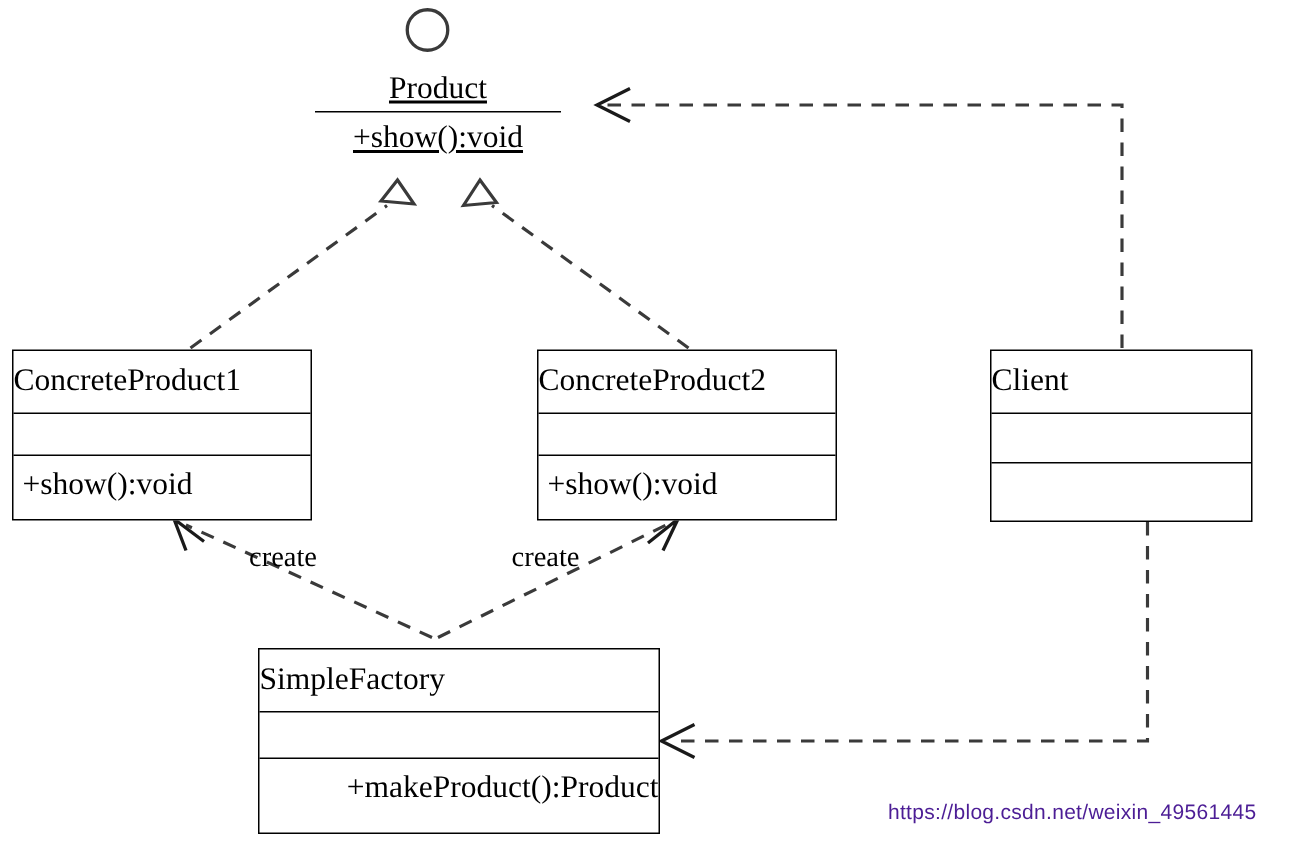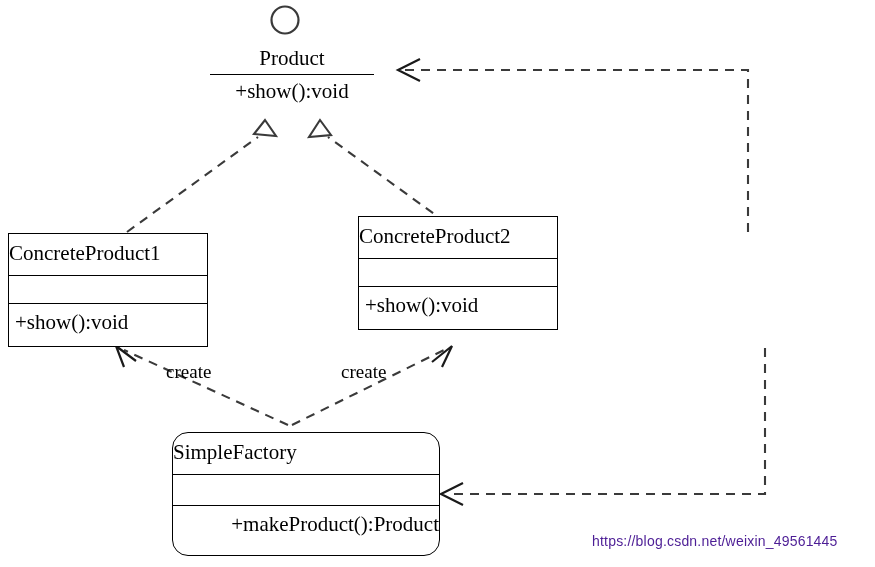--- a/index.html
+++ b/index.html
@@ -50,20 +50,21 @@
     box-sizing: border-box;
     white-space: nowrap;
     overflow: hidden;
   }
   
   #product-iface {
     position: absolute;
     left: 210px;
     top: 48px;
     width: 164px;
+    text-decoration: underline;
   }
   #product-iface .p-name {
     text-align: center;
     font-size: 21px;
     line-height: 1;
     padding-bottom: 5px;
     border-bottom: 1.8px solid #000000;
     white-space: nowrap;
   }
   #product-iface .p-ops {
@@ -135,28 +136,33 @@
     <div class="p-name">Product</div>
     <div class="p-ops">+show():void</div>
   </div>
 
   <div class="cls-box" style="left:8px; top:233px; width:200px; height:114px;">
     <div class="cls-name" style="height:42px;">ConcreteProduct1</div>
     <div class="cls-attrs" style="height:28px;"></div>
     <div class="cls-ops" style="height:42px;">+show():void</div>
   </div>
 
-  <div class="cls-box" style="left:358px; top:216px; width:200px; height:114px;">
+  <div class="cls-box" style="left:358px; top:233px; width:200px; height:114px;">
     <div class="cls-name" style="height:42px;">ConcreteProduct2</div>
     <div class="cls-attrs" style="height:28px;"></div>
     <div class="cls-ops" style="height:42px;">+show():void</div>
   </div>
 
+  <div class="cls-box" style="left:660px; top:233px; width:175px; height:115px;">
+    <div class="cls-name" style="height:42px;">Client</div>
+    <div class="cls-attrs" style="height:33px;"></div>
+    <div class="cls-ops" style="height:38px;"></div>
+  </div>
 
-  <div class="cls-box" style="left:172px; top:432px; width:268px; height:124px;border-radius:16px;">
+  <div class="cls-box" style="left:172px; top:432px; width:268px; height:124px;">
     <div class="cls-name" style="height:42px;">SimpleFactory</div>
     <div class="cls-attrs" style="height:31px;"></div>
     <div class="cls-ops" style="height:48px;text-align:right;">+makeProduct():Product</div>
   </div>
 
   <div class="edge-label" style="left:166px; top:362px;">create</div>
   <div class="edge-label" style="left:341px; top:362px;">create</div>
 
   <div id="watermark">https://blog.csdn.net/weixin_49561445</div>
 

